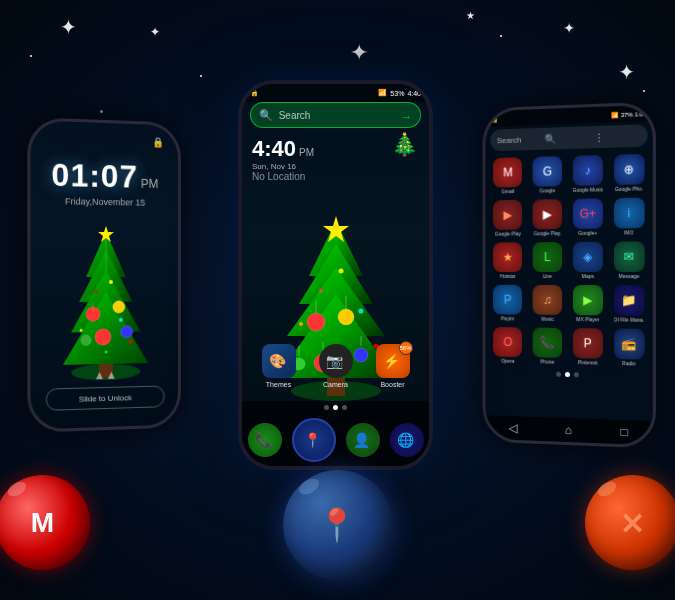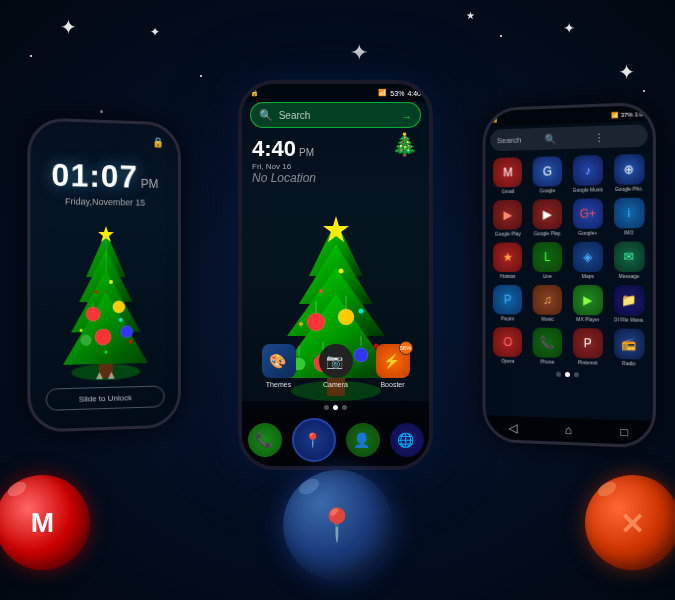--- a/index.html
+++ b/index.html
@@ -215,23 +215,22 @@
       font-size: 10px;
       color: #aaa;
     }
 
     .center-datetime .date-line {
       font-size: 8px;
       color: #aaa;
     }
 
     .center-datetime .location-line {
-      font-size: 12px;
+      font-size: 10px;
       color: rgba(255,255,255,0.5);
-      font-style: italic;
     }
 
     
     .center-dock {
       position: absolute;
       bottom: 0;
       left: 0;
       right: 0;
       height: 65px;
       background: rgba(0,0,0,0.6);
@@ -696,21 +695,21 @@
         <span class="search-icon-inner">🔍</span>
         <span class="search-text">Search</span>
         <span class="search-arrow">→</span>
       </div>
 
       <div class="center-datetime">
         <div style="display:flex; align-items:baseline; gap:3px;">
           <span class="time-big">4:40</span>
           <span class="ampm-small">PM</span>
         </div>
-        <div class="date-line">Fri, Nov 16</div>
+        <div class="date-line">Sun, Nov 16</div>
         <div class="location-line">No Location</div>
       </div>
 
       <div style="position:absolute; top:48px; right:10px; font-size:22px;">🎄</div>
 
       <div class="tree-container-center">
         <svg width="150" height="185" viewBox="0 0 150 185">
           <ellipse cx="75" cy="175" rx="45" ry="10" fill="rgba(0,200,0,0.25)"></ellipse>
           <rect x="66" y="162" width="18" height="18" fill="#5a3010"></rect>
           <polygon points="75,5 48,60 102,60" fill="url(#treeGrad2)"></polygon>

